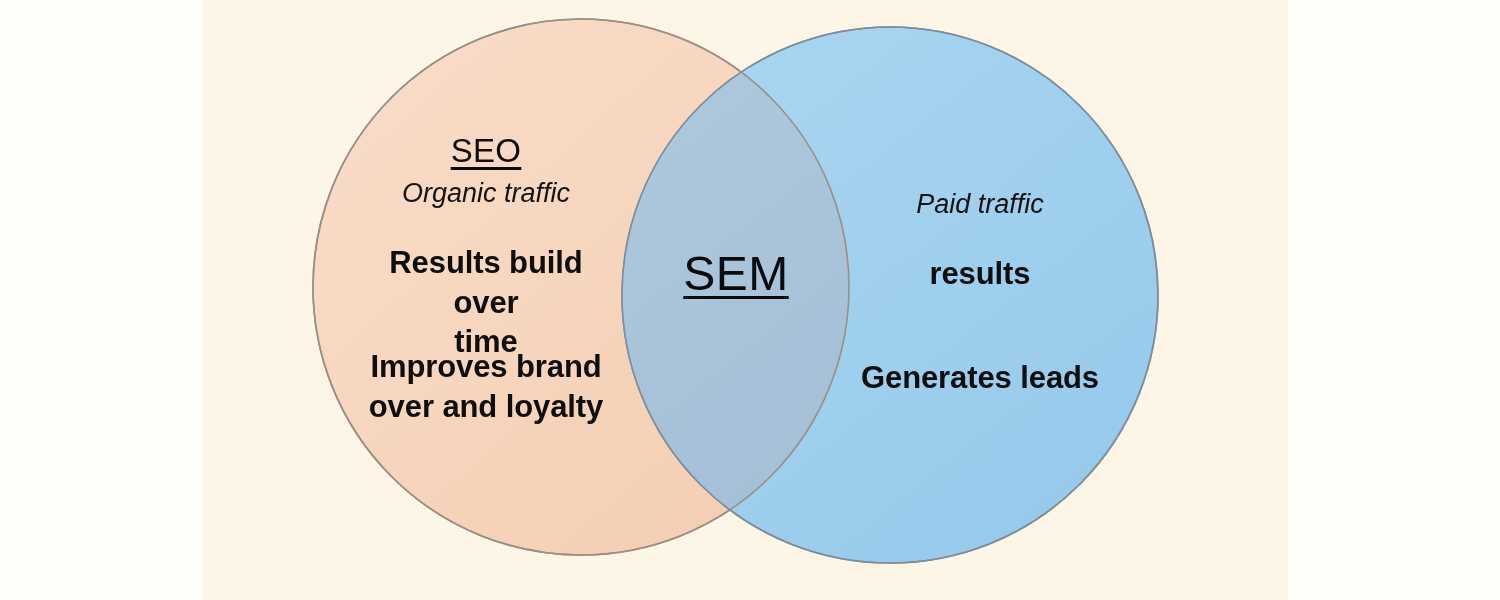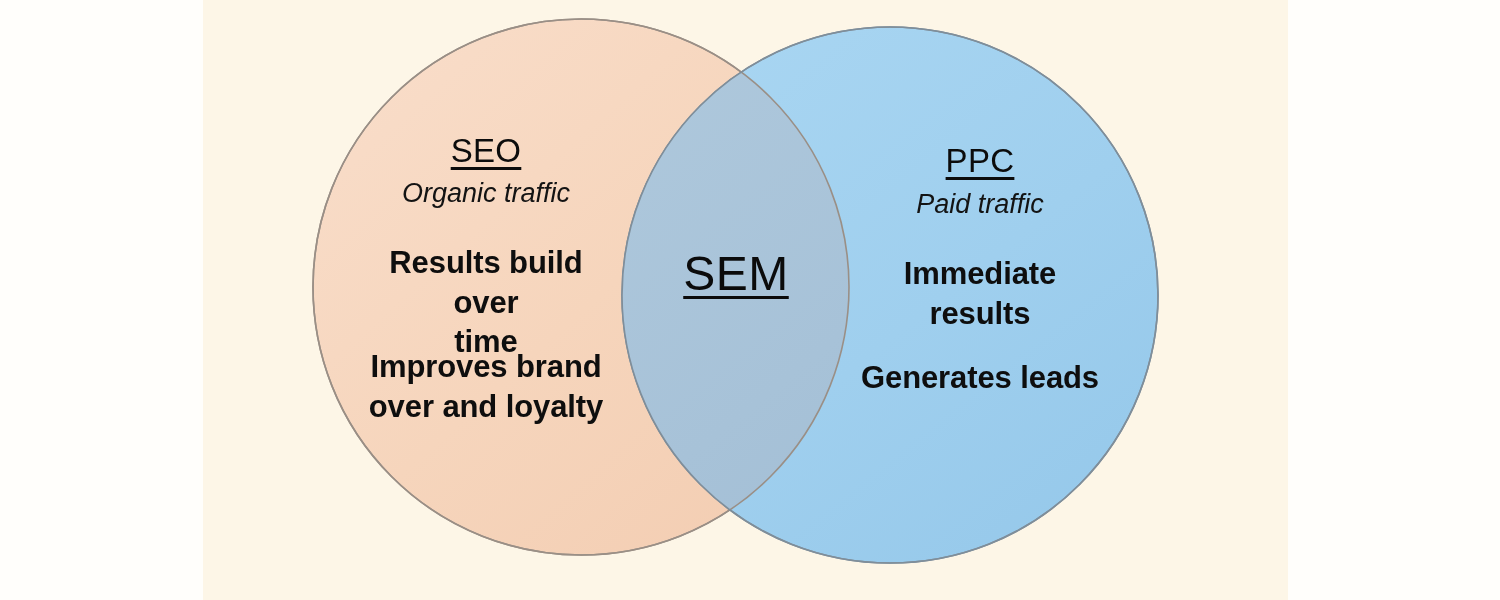--- a/index.html
+++ b/index.html
@@ -175,28 +175,26 @@
     <div class="grp grp-left seo-item-1 bold-line">
       <div>Results build over</div>
       <div>time</div>
     </div>
 
     <div class="grp grp-left seo-item-2 bold-line">
       <div>Improves brand</div>
       <div>over and loyalty</div>
     </div>
 
-    <div class="grp grp-right ppc-head heading">PPC</div>
 
     <div class="grp grp-right ppc-item-0 light-line">
       <div>Paid traffic</div>
     </div>
 
     <div class="grp grp-right ppc-item-1 bold-line">
-      <div>Immediate</div>
       <div>results</div>
     </div>
 
     <div class="grp grp-right ppc-item-2 bold-line">
       <div>Generates leads</div>
     </div>
 
     <div class="sem-wrap">
       <span class="sem-label">SEM</span>
     </div>

